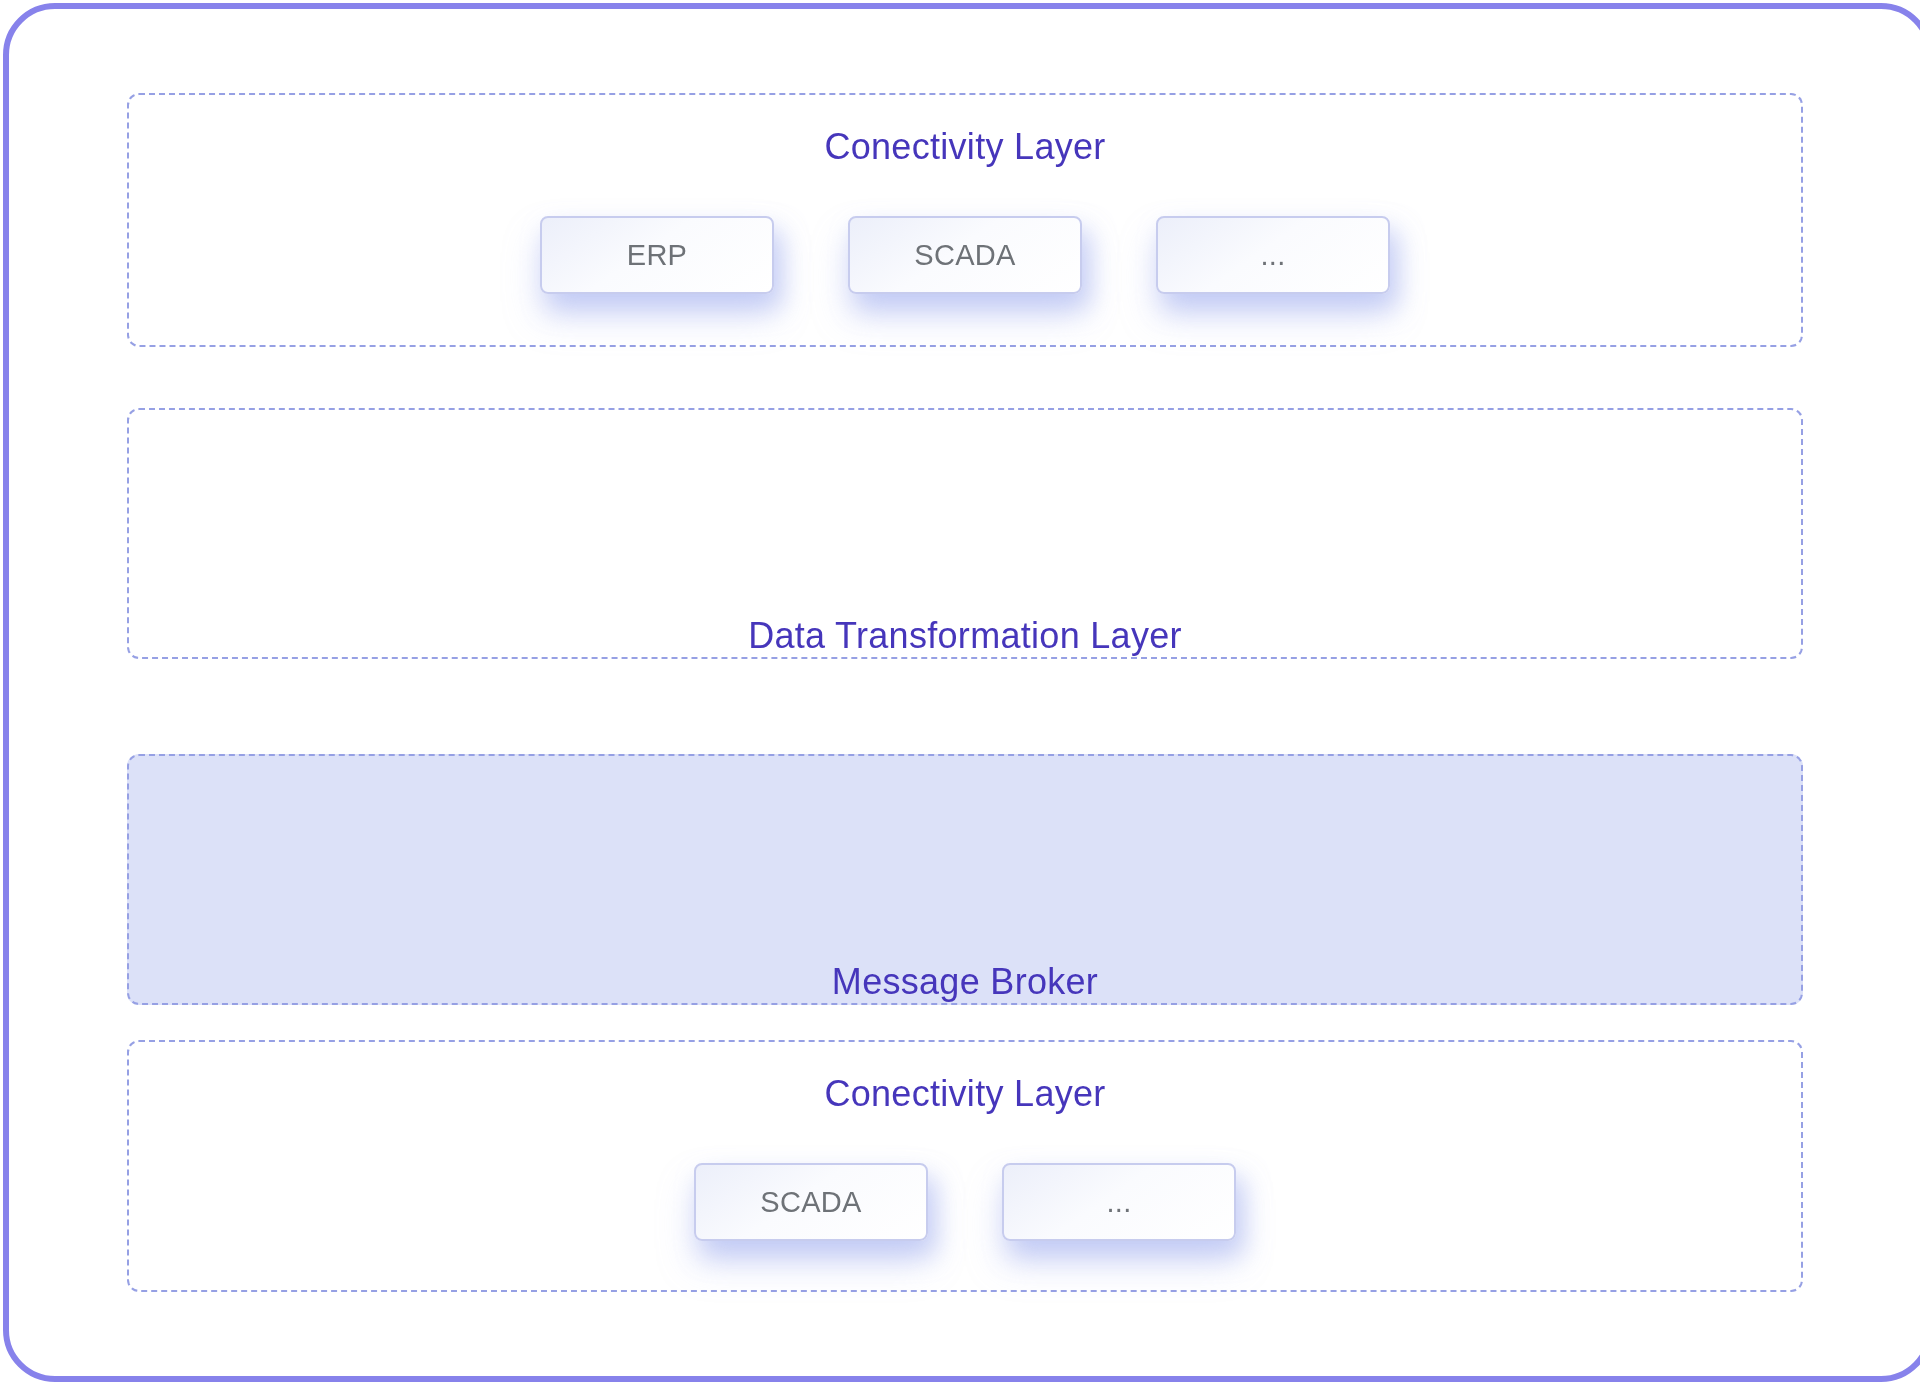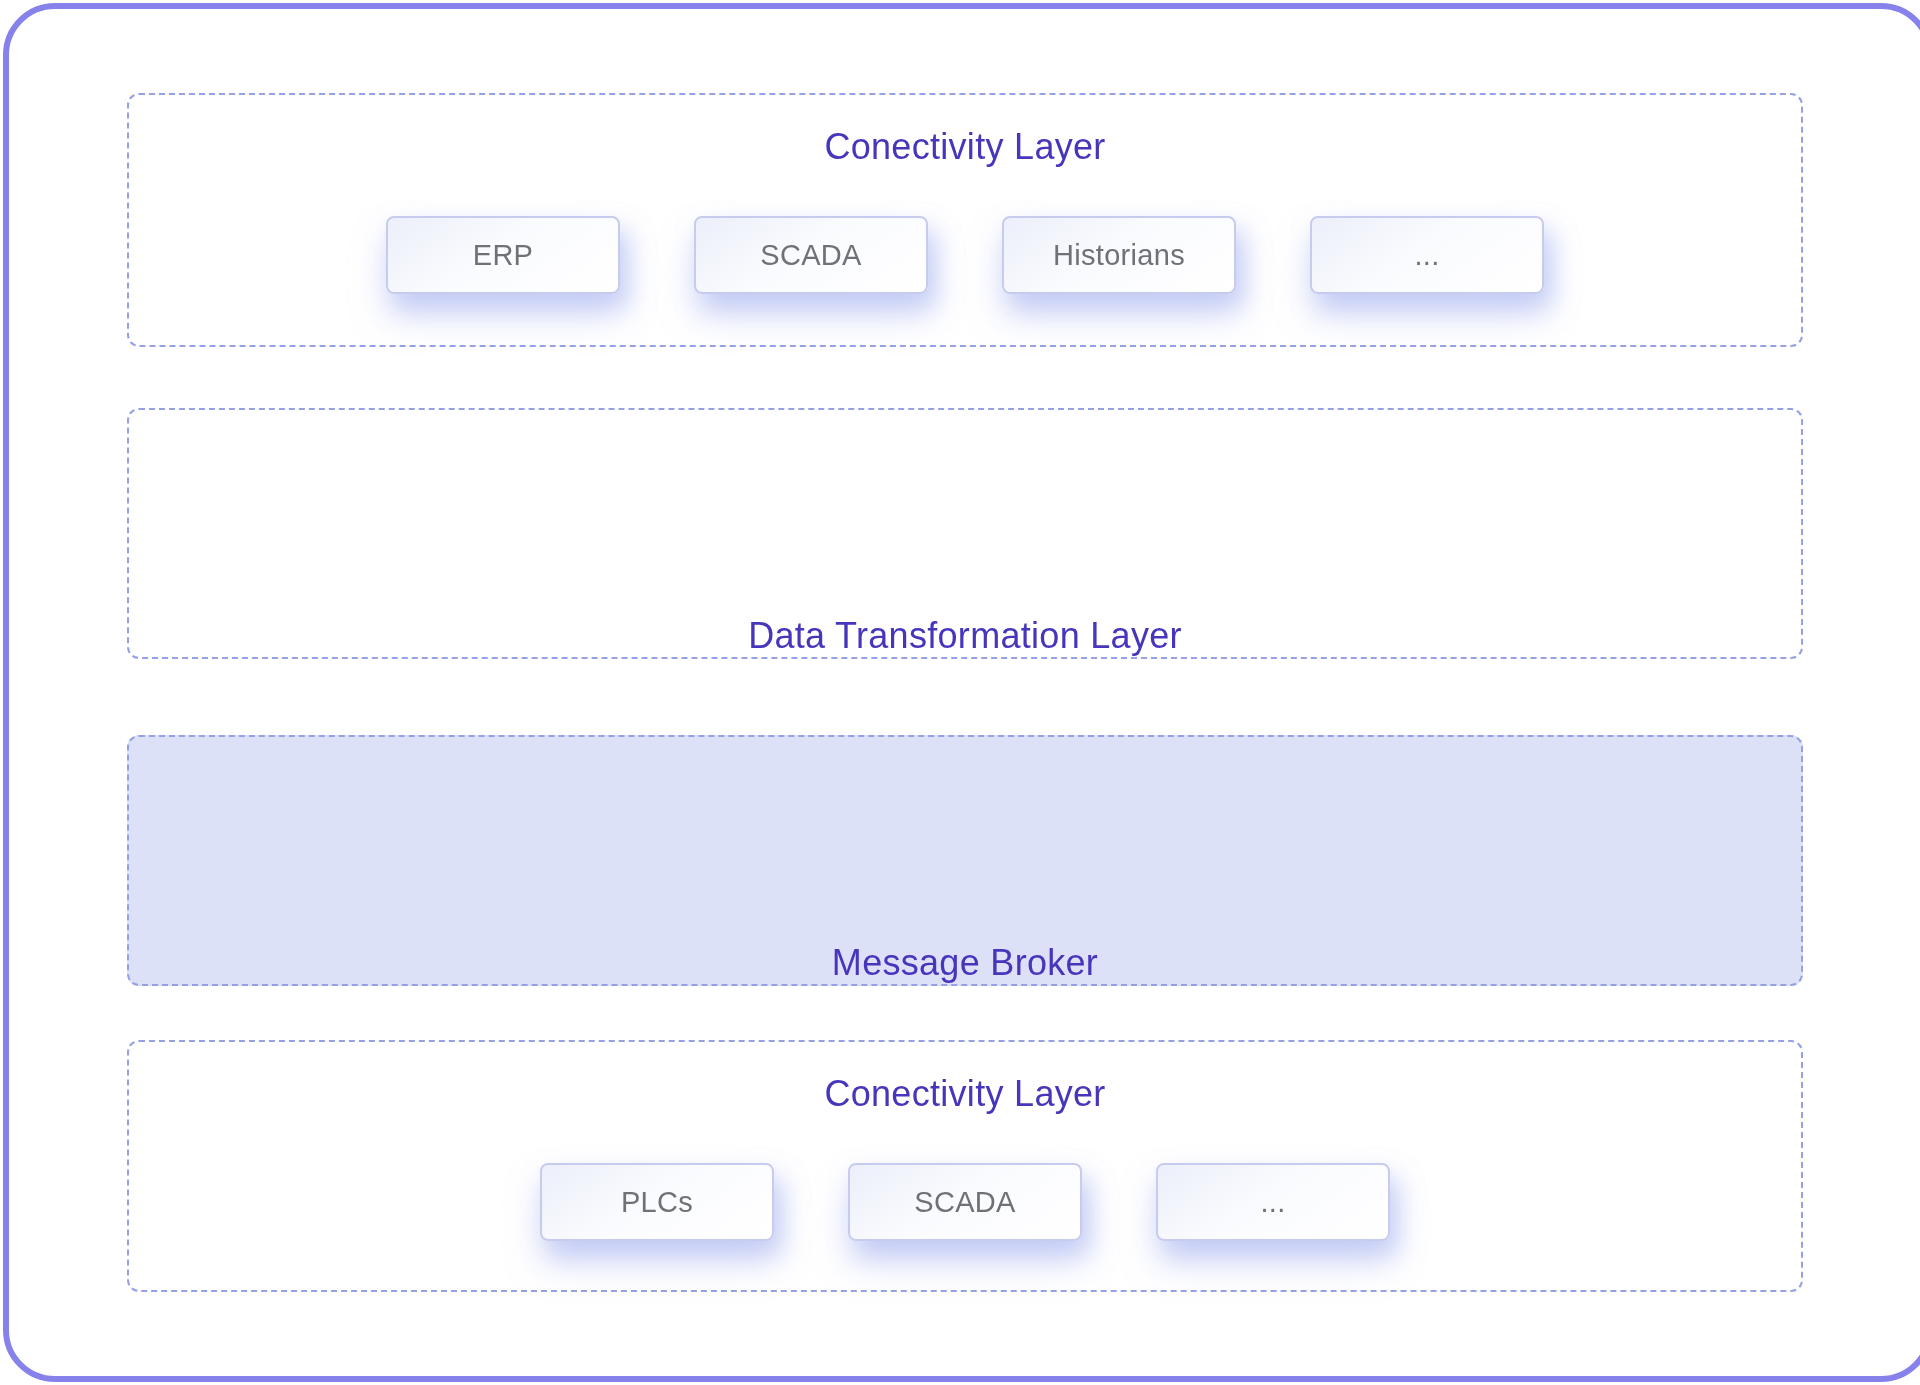--- a/index.html
+++ b/index.html
@@ -50,21 +50,21 @@
     padding-top: 30px;
   }
   .layer.centered {
     justify-content: flex-end;
   }
   .layer.filled {
     background: #DCE1F8;
   }
   #layer-0 { top: 93px;  height: 254px; }
   #layer-1 { top: 408px; height: 251px; }
-  #layer-2 { top: 735px; height: 251px; border-radius: 12px; }
+  #layer-2 { top: 754px; height: 251px; border-radius: 12px; }
   #layer-3 { top: 1040px; height: 252px; }
 
   .box-row {
     margin-top: 48px;
     display: flex;
     gap: 74px;
     justify-content: center;
   }
   .node-box {
     width: 234px;
@@ -88,34 +88,32 @@
 <body>
 
 <div class="stage">
   <div class="frame"></div>
 
   <section class="layer top-row-layer" id="layer-0">
     <div class="layer-title">Conectivity Layer</div>
     <div class="box-row">
       <div class="node-box">ERP</div>
       <div class="node-box">SCADA</div>
-      <div class="node-box">Historians</div>
       <div class="node-box">...</div>
     </div>
   </section>
 
   <section class="layer centered" id="layer-1">
     <div class="layer-title">Data Transformation Layer</div>
   </section>
 
   <section class="layer centered filled" id="layer-2">
     <div class="layer-title">Message Broker</div>
   </section>
 
   <section class="layer top-row-layer" id="layer-3">
     <div class="layer-title">Conectivity Layer</div>
     <div class="box-row">
-      <div class="node-box">PLCs</div>
       <div class="node-box">SCADA</div>
       <div class="node-box">...</div>
     </div>
   </section>
 </div>
 
 </body></html>

